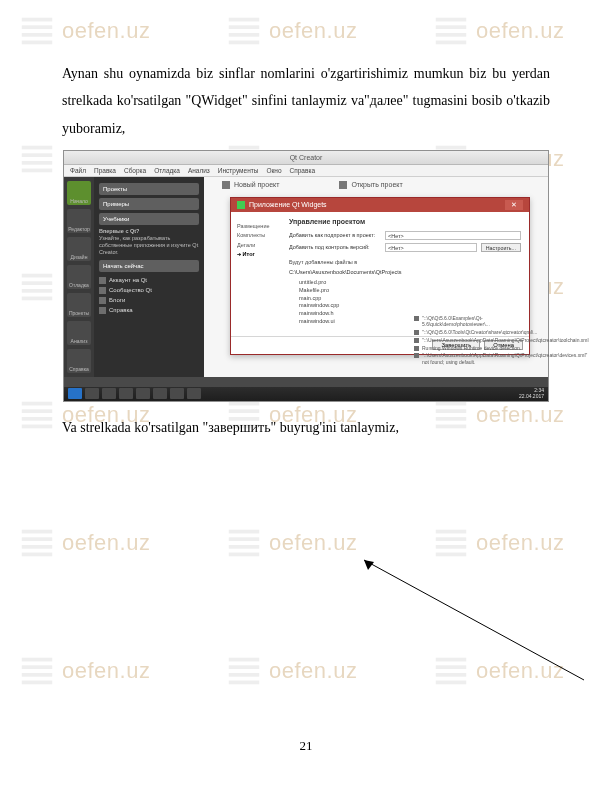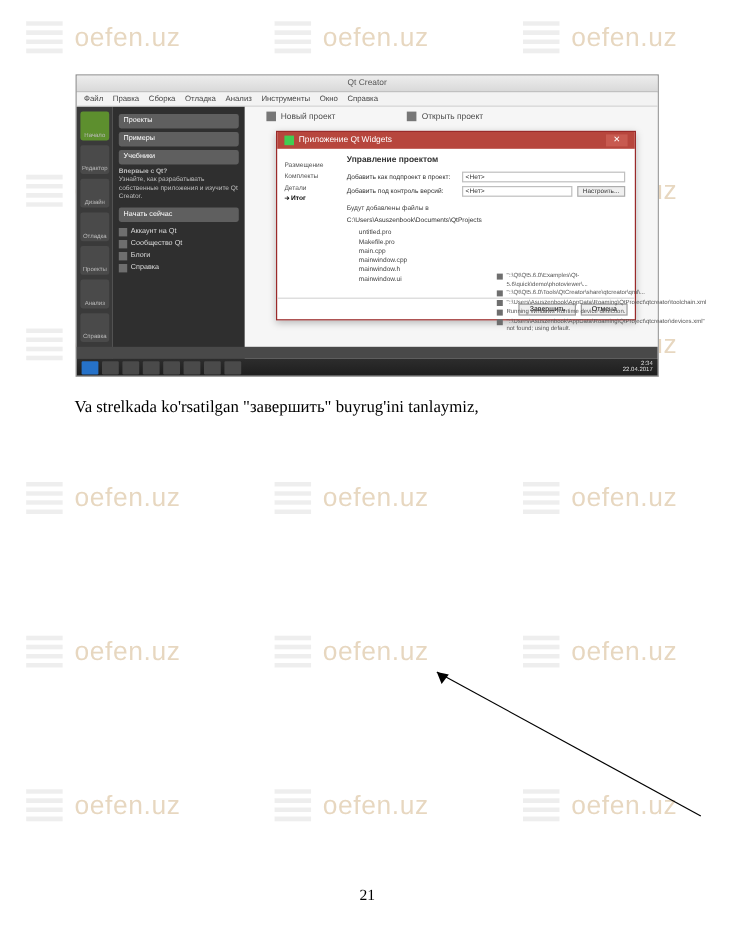--- a/index.html
+++ b/index.html
@@ -477,20 +477,21 @@
   <svg viewBox="0 0 40 40">
       <g fill="none" stroke="#bdbdbd" stroke-width="4">
         <path d="M4 8h32M4 16h32M4 24h32M4 32h32"></path>
       </g>
     </svg>
   <span>oefen.uz</span>
 </div>
 
 <div class="page-content">
 
+  <p class="para">Aynan shu oynamizda biz sinflar nomlarini o'zgartirishimiz mumkun  biz bu yerdan strelkada ko'rsatilgan "QWidget" sinfini tanlaymiz va"далее" tugmasini bosib o'tkazib yuboramiz,</p>
 
   <div class="screenshot">
 
     <div class="qc-titlebar">Qt Creator</div>
 
     <div class="qc-menubar">
       <span>Файл</span>
       <span>Правка</span>
       <span>Сборка</span>
       <span>Отладка</span>

